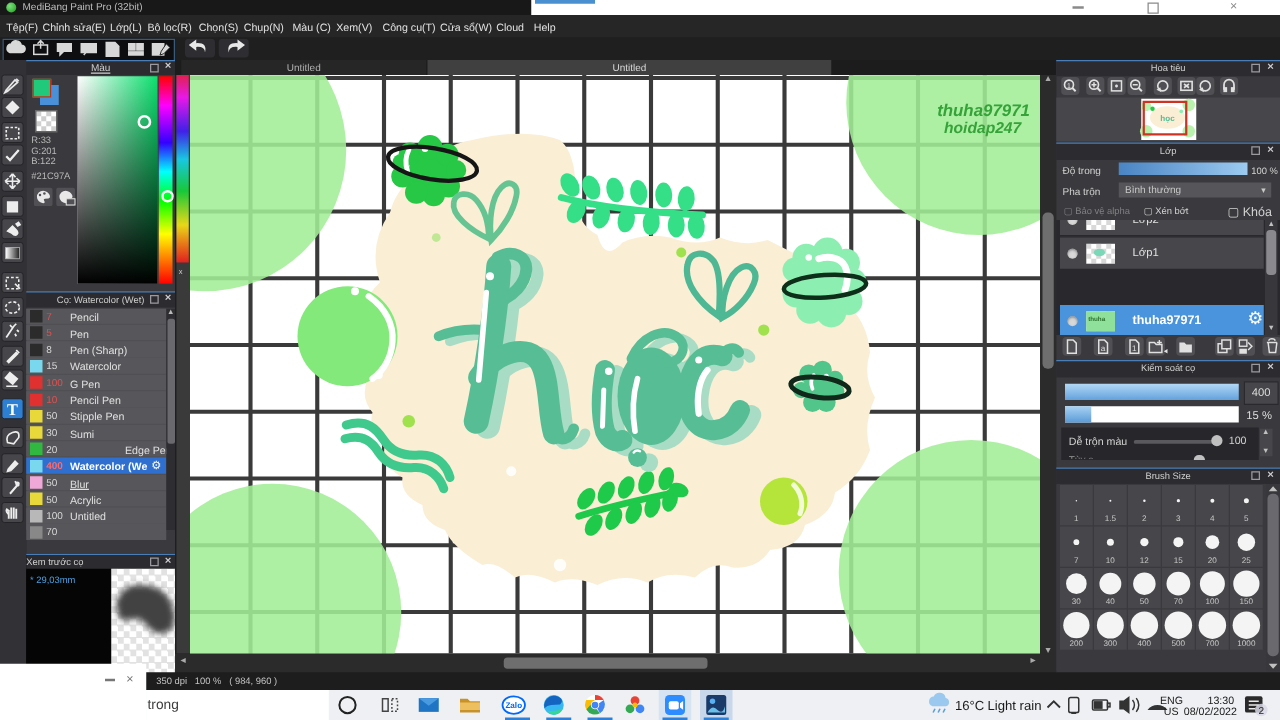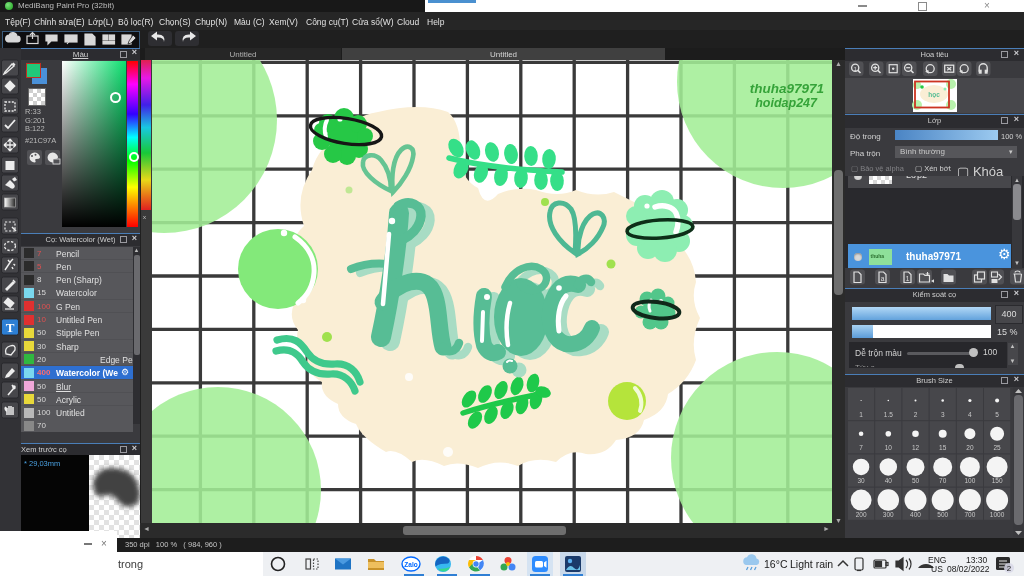--- a/index.html
+++ b/index.html
@@ -167,29 +167,29 @@
     <div class="abs" style="left:3px;top:54.900000000000006px;width:10px;height:10px;background:#7ad8ee;"></div>
     <div class="abs" style="left:16px;top:55.400000000000006px;width:16px;color:#d8d8d8;font-size:8px;">15</div>
     <div class="abs" style="left:35px;top:55.400000000000006px;color:#e0e0e0;font-size:8.5px;font-weight:normal;white-space:nowrap;">Watercolor</div>
     <div class="abs" style="left:0;top:66.7px;width:112px;height:12.5px;background:#57575b;"></div>
     <div class="abs" style="left:3px;top:68.2px;width:10px;height:10px;background:#e03030;"></div>
     <div class="abs" style="left:16px;top:68.7px;width:16px;color:#e05050;font-size:8px;">100</div>
     <div class="abs" style="left:35px;top:68.7px;color:#e0e0e0;font-size:8.5px;font-weight:normal;white-space:nowrap;">G Pen</div>
     <div class="abs" style="left:0;top:80.0px;width:112px;height:12.5px;background:#57575b;"></div>
     <div class="abs" style="left:3px;top:81.5px;width:10px;height:10px;background:#e03030;"></div>
     <div class="abs" style="left:16px;top:82.0px;width:16px;color:#e05050;font-size:8px;">10</div>
-    <div class="abs" style="left:35px;top:82.0px;color:#e0e0e0;font-size:8.5px;font-weight:normal;white-space:nowrap;">Untitled Pen</div>
+    <div class="abs" style="left:35px;top:82.0px;color:#e0e0e0;font-size:8.5px;font-weight:normal;white-space:nowrap;">Pencil Pen</div>
     <div class="abs" style="left:0;top:93.30000000000001px;width:112px;height:12.5px;background:#57575b;"></div>
     <div class="abs" style="left:3px;top:94.80000000000001px;width:10px;height:10px;background:#e8d83a;"></div>
     <div class="abs" style="left:16px;top:95.30000000000001px;width:16px;color:#d8d8d8;font-size:8px;">50</div>
     <div class="abs" style="left:35px;top:95.30000000000001px;color:#e0e0e0;font-size:8.5px;font-weight:normal;white-space:nowrap;">Stipple Pen</div>
     <div class="abs" style="left:0;top:106.60000000000001px;width:112px;height:12.5px;background:#57575b;"></div>
     <div class="abs" style="left:3px;top:108.10000000000001px;width:10px;height:10px;background:#e8d83a;"></div>
     <div class="abs" style="left:16px;top:108.60000000000001px;width:16px;color:#d8d8d8;font-size:8px;">30</div>
-    <div class="abs" style="left:35px;top:108.60000000000001px;color:#e0e0e0;font-size:8.5px;font-weight:normal;white-space:nowrap;">Sharp</div>
+    <div class="abs" style="left:35px;top:108.60000000000001px;color:#e0e0e0;font-size:8.5px;font-weight:normal;white-space:nowrap;">Sumi</div>
     <div class="abs" style="left:0;top:119.9px;width:112px;height:12.5px;background:#57575b;"></div>
     <div class="abs" style="left:3px;top:121.4px;width:10px;height:10px;background:#30b840;"></div>
     <div class="abs" style="left:16px;top:121.9px;width:16px;color:#d8d8d8;font-size:8px;">20</div>
     <div class="abs" style="left:35px;top:121.9px;color:#e0e0e0;font-size:8.5px;font-weight:normal;white-space:nowrap;padding-left:44px;">Edge Pen</div>
     <div class="abs" style="left:0;top:133.2px;width:112px;height:13.3px;background:#2e6fd0;"></div>
     <div class="abs" style="left:3px;top:134.7px;width:10px;height:10px;background:#7ad8ee;"></div>
     <div class="abs" style="left:16px;top:135.2px;width:16px;color:#ff6a6a;font-size:8px;font-weight:bold;">400</div>
     <div class="abs" style="left:35px;top:135.2px;color:#fff;font-size:8.5px;font-weight:bold;white-space:nowrap;">Watercolor (We</div>
     <div class="abs" style="left:100px;top:134.2px;color:#fff;font-size:9px;">⚙</div>
     <div class="abs" style="left:0;top:146.5px;width:112px;height:12.5px;background:#57575b;"></div>
@@ -521,27 +521,34 @@
 <div class="abs" style="right:16px;top:69px;width:5px;height:5px;border:1px solid #9a9aa0;"></div>
 <div class="abs" style="right:5px;top:66px;color:#d0d0d4;font-size:9px;font-weight:bold;">×</div>
 <div class="abs" style="left:5px;top:84px;color:#d2d2d2;font-size:8px;">Độ trong</div>
 <div class="abs" style="left:50px;top:82px;width:103px;height:10px;background:linear-gradient(90deg,#4a84c4,#9ccaf0);"></div>
 <div class="abs" style="left:156px;top:84px;width:25px;color:#d2d2d2;font-size:7.5px;white-space:nowrap;">100 %</div>
 <div class="abs" style="left:5px;top:101px;color:#d2d2d2;font-size:8px;">Pha trộn</div>
 <div class="abs" style="left:50px;top:98px;width:122px;height:12px;background:#56565a;color:#c8c8c8;font-size:8px;line-height:12px;padding-left:5px;box-sizing:border-box;">Bình thường</div>
 <div class="abs" style="left:164px;top:100px;color:#c8c8c8;font-size:7px;">▾</div>
 <div class="abs" style="left:6px;top:116px;color:#808084;font-size:7.5px;">▢ Bảo vệ alpha</div>
 <div class="abs" style="left:70px;top:116px;color:#d2d2d2;font-size:7.5px;">▢ Xén bớt</div>
-<div class="abs" style="left:112px;top:116px;color:#d2d2d2;font-size:13px;">▢ Khóa</div>
+<div class="abs" style="left:137px;top:116px;color:#d2d2d2;font-size:10px;">▢ Khóa</div>
 <div class="abs" style="left:0;top:128px;width:179px;height:92px;background:#29292d;overflow:hidden;">
       <div class="abs" style="left:3px;top:-13.5px;width:163px;height:25.5px;background:#47474b;border-bottom:1.5px solid #29292d;">
         <div class="abs" style="left:6px;top:9px;width:8px;height:8px;border-radius:50%;background:#d8d8d8;box-shadow:inset 0 1px 2px #888;"></div>
         <div class="abs" style="left:21px;top:5px;width:23px;height:16px;background:
        conic-gradient(#fff 0 25%,#d8d8d8 0 50%,#fff 0 75%,#d8d8d8 0) 0 0/8px 8px;"></div>
         <div class="abs" style="left:58px;top:7px;color:#e0e0e0;font-size:9px;font-weight:normal;">Lớp2</div>
+      </div>
+      <div class="abs" style="left:3px;top:13.5px;width:163px;height:25.5px;background:#47474b;border-bottom:1.5px solid #29292d;">
+        <div class="abs" style="left:6px;top:9px;width:8px;height:8px;border-radius:50%;background:#d8d8d8;box-shadow:inset 0 1px 2px #888;"></div>
+        <div class="abs" style="left:21px;top:5px;width:23px;height:16px;background:
+       conic-gradient(#fff 0 25%,#d8d8d8 0 50%,#fff 0 75%,#d8d8d8 0) 0 0/8px 8px;"></div>
+        <div class="abs" style="left:27px;top:9px;width:9px;height:6px;background:#7ad8b8;border-radius:50%;"></div>
+        <div class="abs" style="left:58px;top:7px;color:#e0e0e0;font-size:9px;font-weight:normal;">Lớp1</div>
       </div>
       <div class="abs" style="left:3px;top:67.5px;width:163px;height:25.5px;background:#4a94dd;border-bottom:1.5px solid #29292d;">
         <div class="abs" style="left:6px;top:9px;width:8px;height:8px;border-radius:50%;background:#d8d8d8;box-shadow:inset 0 1px 2px #888;"></div>
         <div class="abs" style="left:21px;top:5px;width:23px;height:16px;background:
        conic-gradient(#fff 0 25%,#d8d8d8 0 50%,#fff 0 75%,#d8d8d8 0) 0 0/8px 8px;"></div>
         <div class="abs" style="left:21px;top:5px;width:23px;height:16px;background:#8ee09a;"></div>
         <div class="abs" style="left:22.5px;top:9px;color:#2c7030;font-size:5px;font-weight:bold;">thuha</div>
         <div class="abs" style="left:58px;top:7px;color:#ffffff;font-size:10px;font-weight:bold;">thuha97971</div>
         <div class="abs" style="left:150px;top:2px;color:#fff;font-size:14px;">⚙</div>
       </div>

